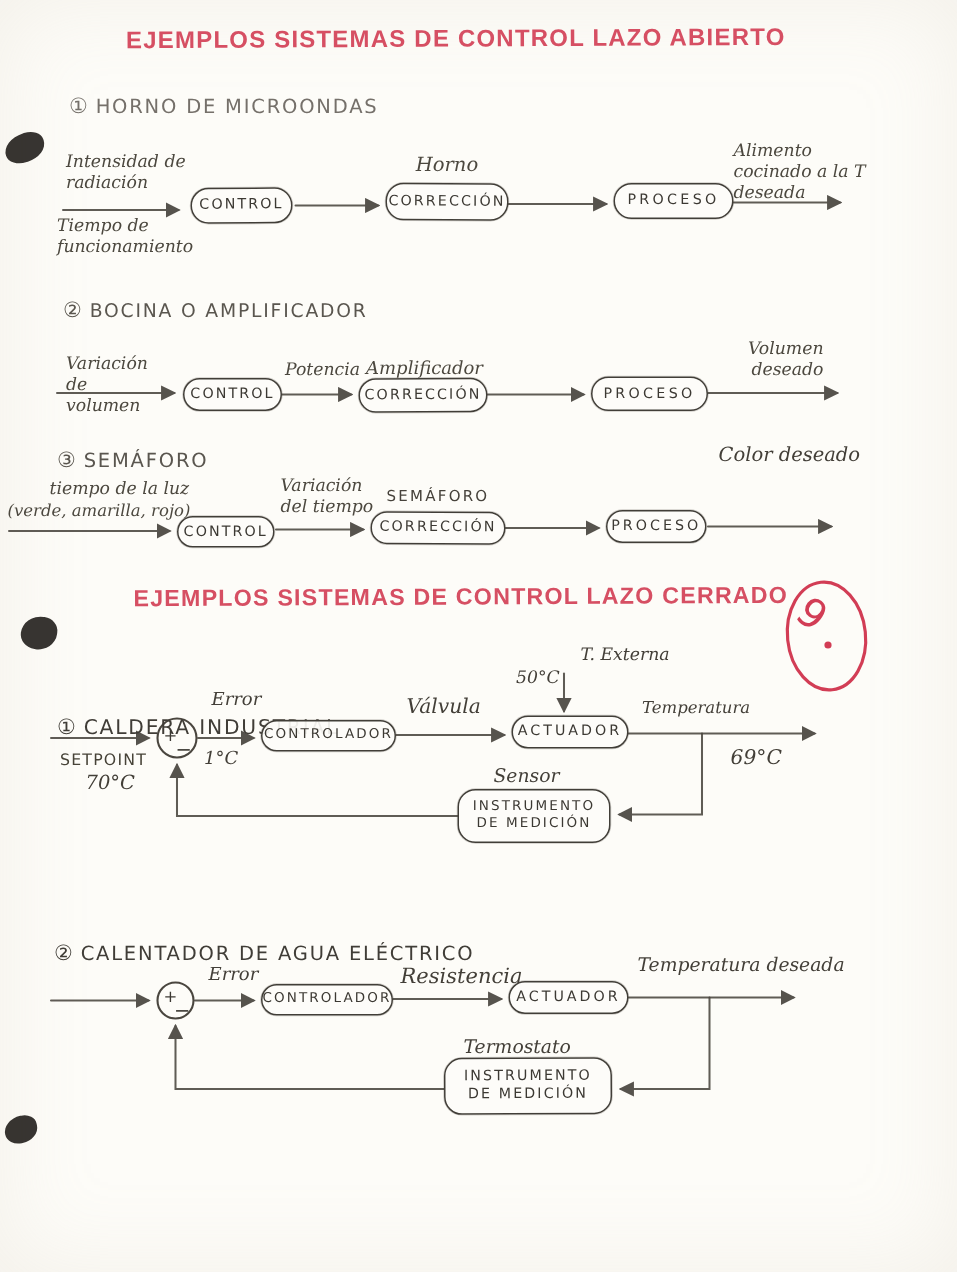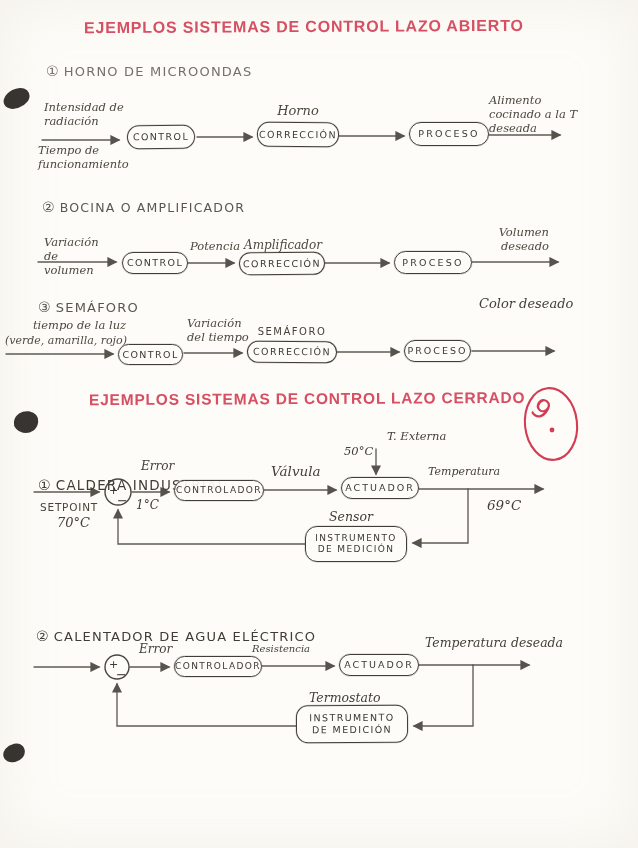--- a/index.html
+++ b/index.html
@@ -147,21 +147,21 @@
     <span>DE MEDICIÓN</span>
   </div>
 
   <div class="abs hdg" style="left:36px;top:607px;color:#403d37;margin-top:21px;">
     <span class="circnum">②</span><span>CALENTADOR DE AGUA ELÉCTRICO</span>
   </div>
   <div class="abs sign" style="left:109px;top:659px;">+</div>
   <div class="abs sign" style="left:116px;top:668px;font-size:13px;">−</div>
   <div class="abs val" style="left:139px;top:642px;">Error</div>
   <div class="abs box" style="left:174px;top:656px;width:88px;height:21px;font-size:9px;">CONTROLADOR</div>
-  <div class="abs val" style="left:252px;top:643px;font-size:10px;">Resistencia</div>
+  <div class="abs val" style="left:267px;top:643px;font-size:14px;">Resistencia</div>
   <div class="abs box" style="left:339px;top:654px;width:80px;height:22px;letter-spacing:2px;">ACTUADOR</div>
   <div class="abs val" style="left:425px;top:635px;font-size:12.5px;">Temperatura deseada</div>
   <div class="abs val" style="left:309px;top:690px;font-size:12.5px;">Termostato</div>
   <div class="abs box" style="left:296px;top:705px;width:112px;height:38px;font-size:9.5px;flex-direction:column;transform:rotate(-.3deg);">
     <span>INSTRUMENTO</span>
     <span>DE MEDICIÓN</span>
   </div>
 
 </div>
 

